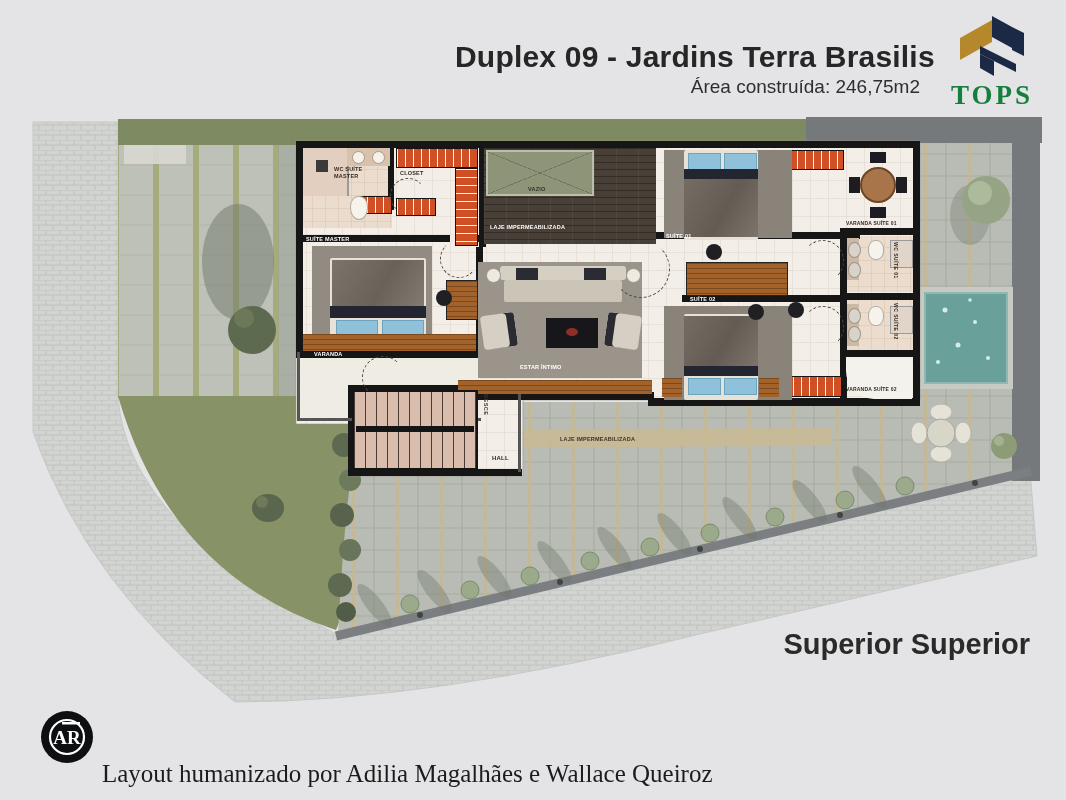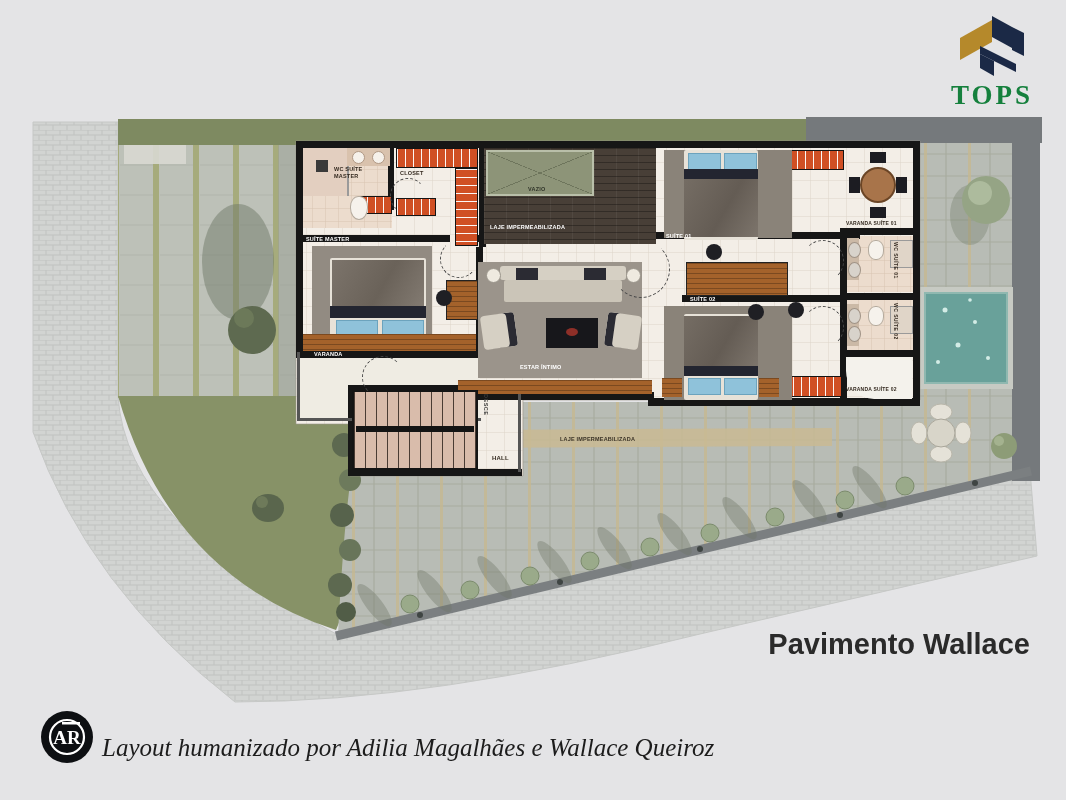--- a/index.html
+++ b/index.html
@@ -8,21 +8,21 @@
   .abs{position:absolute}
   svg.site{position:absolute;left:0;top:0}
   
   .hdr{position:absolute;left:455px;top:40px;width:465px}
   .hdr h1{margin:0;font-size:30px;font-weight:bold;color:#262626;text-align:center;letter-spacing:.2px;white-space:nowrap}
   .hdr .sub{margin-top:2px;font-size:19px;color:#2e2e2e;text-align:right}
   .brand{position:absolute;left:942px;top:12px;width:100px;text-align:center}
   .brand .word{font-family:"Liberation Serif",serif;font-weight:bold;font-size:27px;color:#15803d;letter-spacing:3px;margin-top:-2px}
   
   .floorname{position:absolute;left:700px;top:628px;width:330px;text-align:right;font-size:29px;font-weight:bold;color:#2a2a2a}
-  .credit{position:absolute;left:102px;top:734px;font-family:"Liberation Serif",serif;font-style:italic;font-size:25px;color:#1c1c1c}
+  .credit{position:absolute;left:102px;top:760px;font-family:"Liberation Serif",serif;font-size:25px;color:#1c1c1c}
   
   .wall{position:absolute;background:#161616}
   .thin{background:#555}
   .lbl{position:absolute;font-size:5.5px;font-weight:bold;color:#33291f;line-height:1.2;letter-spacing:.2px;white-space:nowrap;z-index:30}
   .lbl.w{color:#fff}
   .lbl.wrap{white-space:normal}
   .lbl.vert{writing-mode:vertical-rl;letter-spacing:.5px}
   .ward{position:absolute;background-color:#d04f24;background-image:repeating-linear-gradient(90deg,rgba(255,255,255,.95) 0 1.5px,transparent 1.5px 8px);border:1.5px solid #141414;box-sizing:border-box;z-index:12}
   .ward.v{background-image:repeating-linear-gradient(180deg,rgba(255,255,255,.95) 0 1.5px,transparent 1.5px 8px)}
   .chair{position:absolute;background:#1f1f24;border-radius:50%;z-index:16}
@@ -303,33 +303,37 @@
   <div class="lbl vert" style="left:482px;top:394px;height:44px;color:#3a3a3a">DESCE</div>
   <div class="lbl" style="left:492px;top:455px;font-size:6px">HALL</div>
   <div class="lbl" style="left:560px;top:436px;color:#3a3226">LAJE IMPERMEABILIZADA</div>
   <div class="lbl w" style="left:666px;top:233px">SUÍTE 01</div>
   <div class="lbl w" style="left:690px;top:296px">SUÍTE 02</div>
   <div class="lbl" style="left:846px;top:220px;font-size:5px">VARANDA SUÍTE 01</div>
   <div class="lbl vert" style="left:893px;top:242px;height:48px;font-size:5px">WC SUÍTE 01</div>
   <div class="lbl vert" style="left:893px;top:303px;height:48px;font-size:5px">WC SUÍTE 02</div>
   <div class="lbl" style="left:846px;top:386px;font-size:5px">VARANDA SUÍTE 02</div>
 
+  <div class="hdr">
+    <h1>Duplex 09 - Jardins Terra Brasilis</h1>
+    <div class="sub">Área construída: 246,75m2</div>
+  </div>
 
   <div class="brand">
     <svg width="92" height="66" viewBox="0 0 92 66">
       <polygon points="46,4 66,15 66,36 46,25" fill="#1b2946"></polygon>
       <polygon points="66,15 78,21 78,44 66,38" fill="#1b2946"></polygon>
       <polygon points="14,26 46,8 46,30 14,48" fill="#b5892b"></polygon>
       <polygon points="34,34 70,52 70,60 34,42" fill="#1b2946"></polygon>
       <polygon points="34,42 48,49 48,64 34,56" fill="#1b2946"></polygon>
     </svg>
     <div class="word">TOPS</div>
   </div>
 
-  <div class="floorname">Pavimento Wallace</div>
+  <div class="floorname">Superior Superior</div>
 
   <svg class="abs" style="left:40px;top:710px" width="54" height="54" viewBox="0 0 54 54">
     <circle cx="27" cy="27" r="26" fill="#0d0f12"></circle>
     <circle cx="27" cy="27" r="17" fill="none" stroke="#fff" stroke-width="2.2"></circle>
     <rect x="22" y="12" width="18" height="2.5" fill="#fff"></rect>
     <text x="27" y="34" text-anchor="middle" font-family="Liberation Serif, serif" font-weight="bold" font-size="19" fill="#ffffff">AR</text>
   </svg>
   <div class="credit">Layout humanizado por Adilia Magalhães e Wallace Queiroz</div>
 
 </div>

